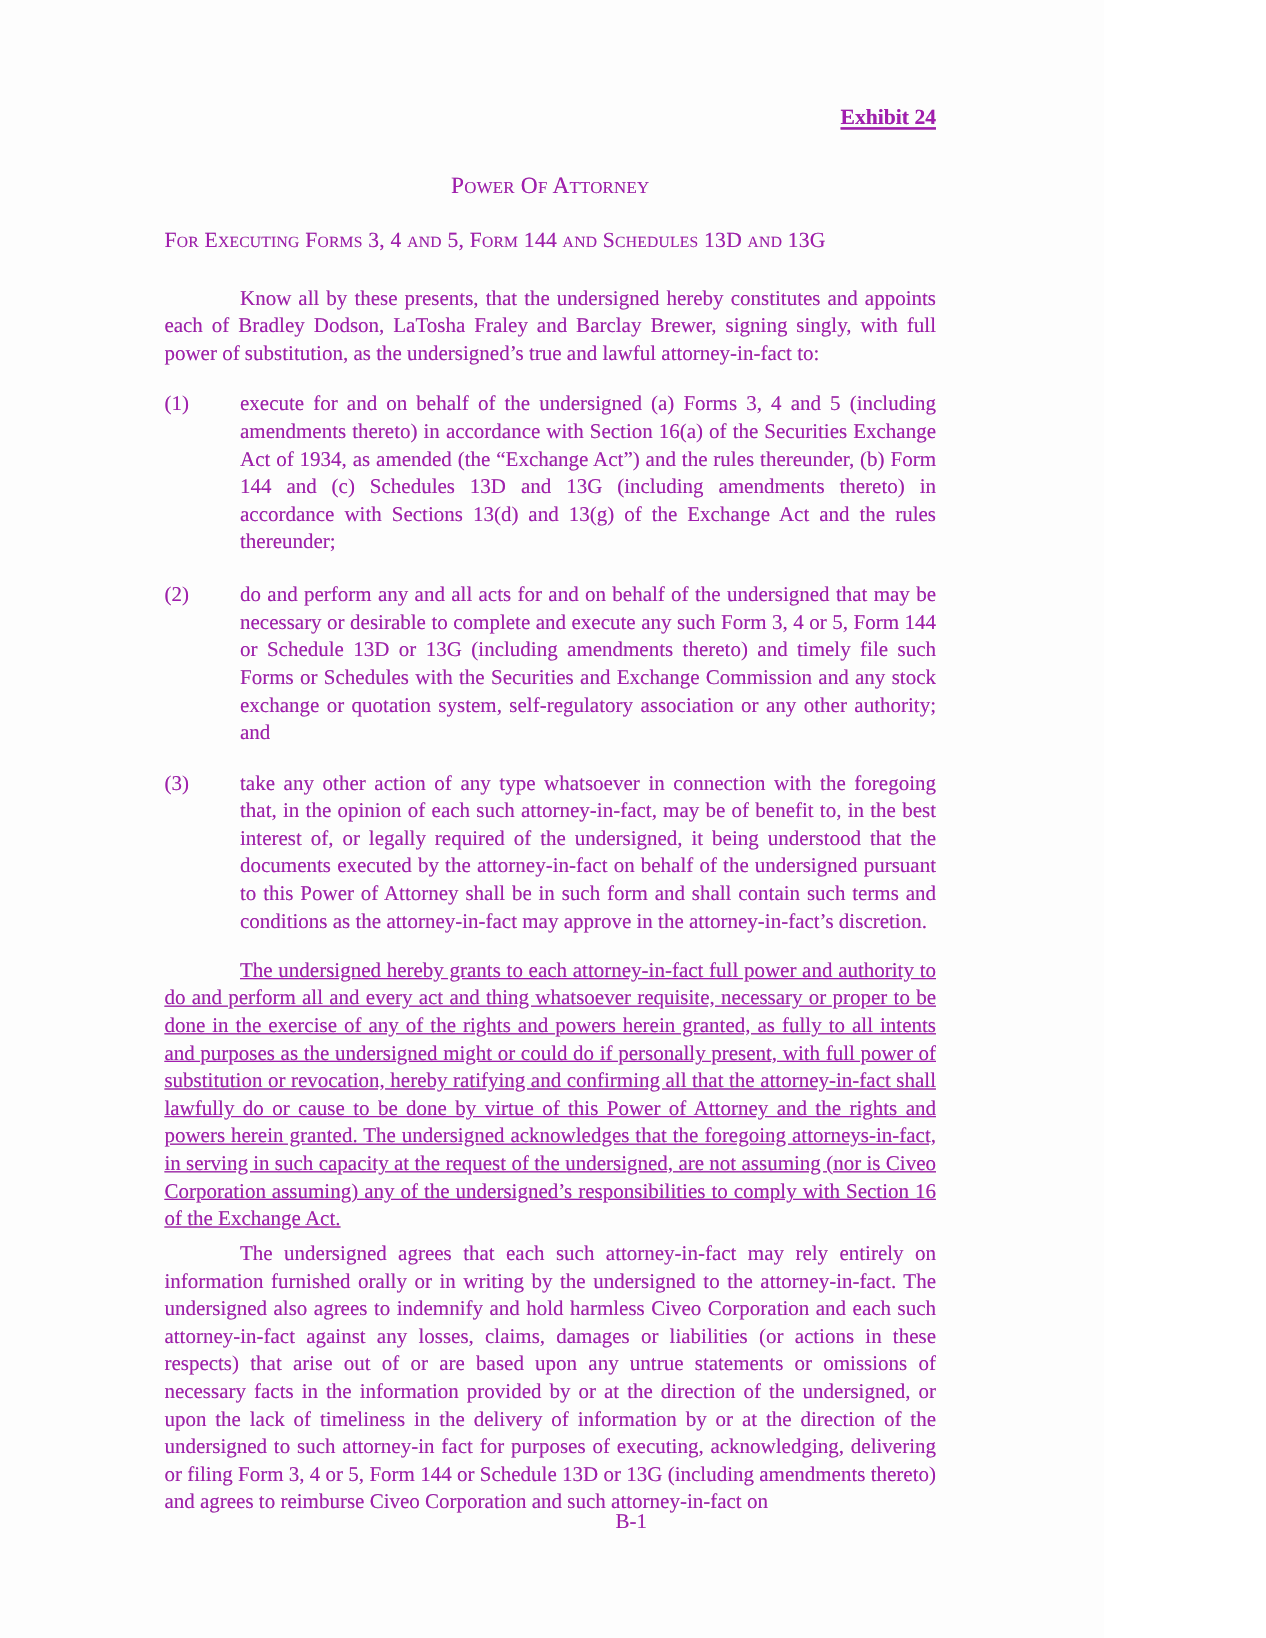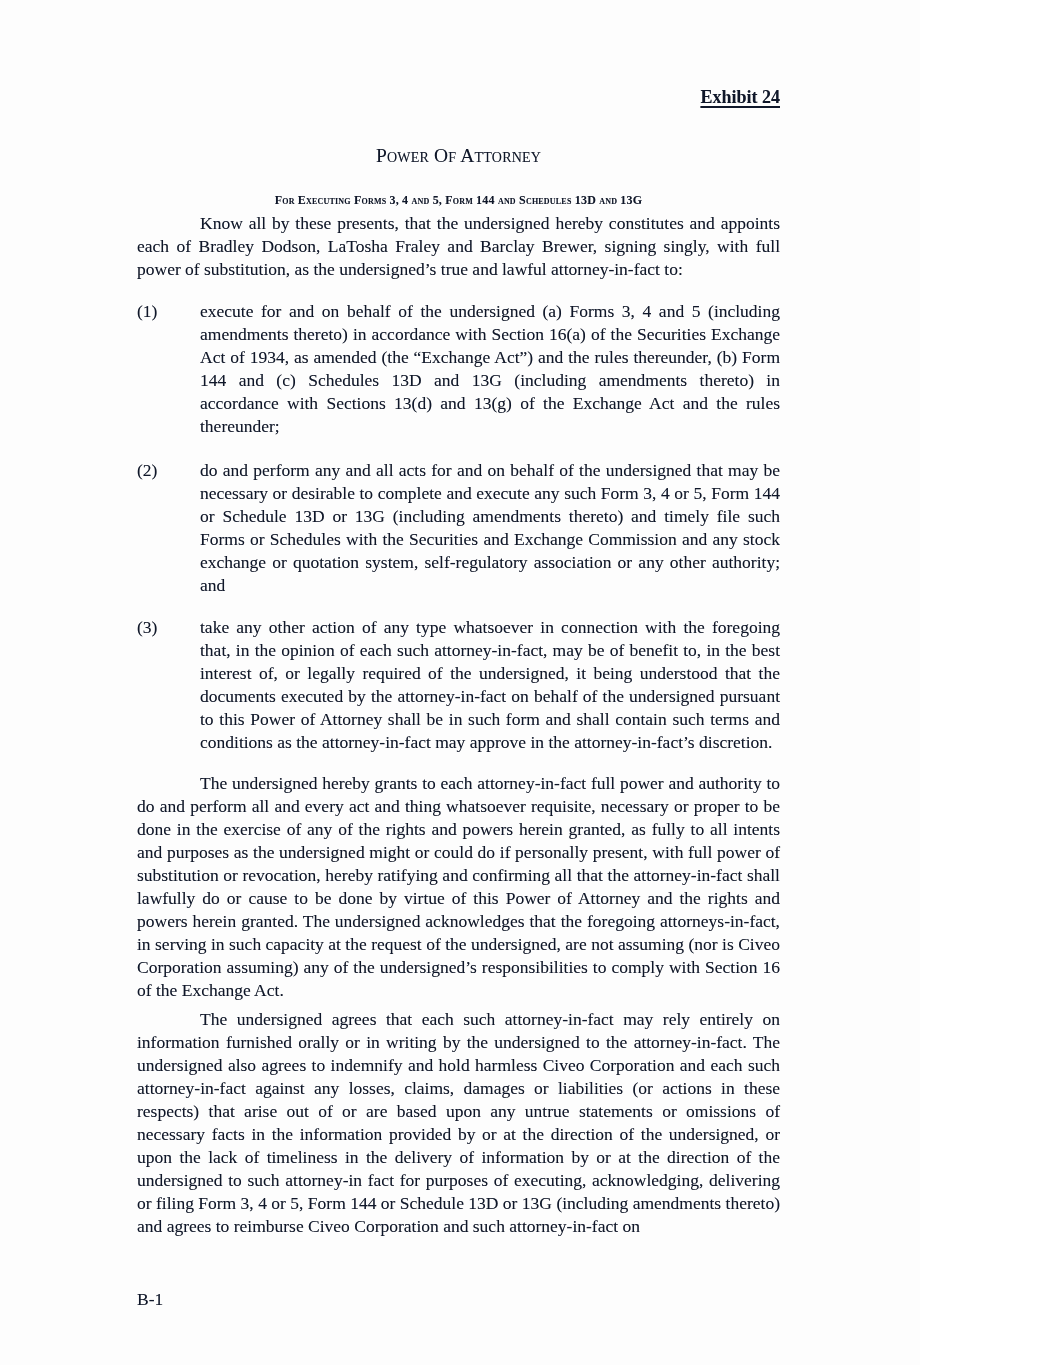--- a/index.html
+++ b/index.html
@@ -11,21 +11,21 @@
     position: relative;
     width: 920px;
     height: 1365px;
     margin: 0;
     background: #fdfdfd;
     box-sizing: border-box;
     padding: 86px 140px 0 137px;
     font-family: "Liberation Serif", serif;
     font-size: 17.5px;
     line-height: 23px;
-    color: #0f172a;
+    color: #a21caf;
     text-shadow: 0 0 0.5px rgba(28,28,28,0.35);
     overflow: hidden;
   }
   .exhibit {
     text-align: right;
     font-weight: bold;
     font-size: 18px;
   }
   .exhibit .exhibit-text {
     text-decoration: underline;
@@ -36,58 +36,57 @@
     margin: 34px 0 0 0;
     text-align: center;
     font-weight: normal;
     font-variant: small-caps;
     font-size: 19.5px;
     line-height: 25px;
     letter-spacing: 0.2px;
   }
   .subtitle {
     margin: 20px 0 0 0;
-    text-align: center;
-    font-weight: bold;
+    font-weight: normal;
     font-variant: small-caps;
-    font-size: 12px;
+    font-size: 18px;
     line-height: 24px;
     letter-spacing: 0.2px;
   }
   .para {
     margin: 0;
     text-align: justify;
   }
   .indent {
     text-indent: 63px;
   }
-  .p-intro    { }
-  .p-grant    { margin-top: 18px; }
+  .p-intro    { margin-top: 25px; }
+  .p-grant    { margin-top: 18px; text-decoration: underline; }
   .p-reliance { margin-top: 6px; }
   .list-item {
     display: flex;
     align-items: flex-start;
   }
   .li-1 { margin-top: 19px; }
   .li-2 { margin-top: 21px; }
   .li-3 { margin-top: 19px; }
   .num {
     width: 63px;
     flex: 0 0 63px;
   }
   .item-text {
     flex: 1 1 auto;
     text-align: justify;
   }
   .footer-page-number {
     position: absolute;
-    top: 1288px;
+    top: 1256px;
     left: 137px;
     width: 778px;
-    text-align: left;
+    text-align: center;
     font-size: 17.5px;
   }
   .smudge {
     position: absolute;
     left: 1035px;
     top: 417px;
     width: 14px;
     height: 3px;
     background: #d9d9d9;
     border-radius: 2px;

